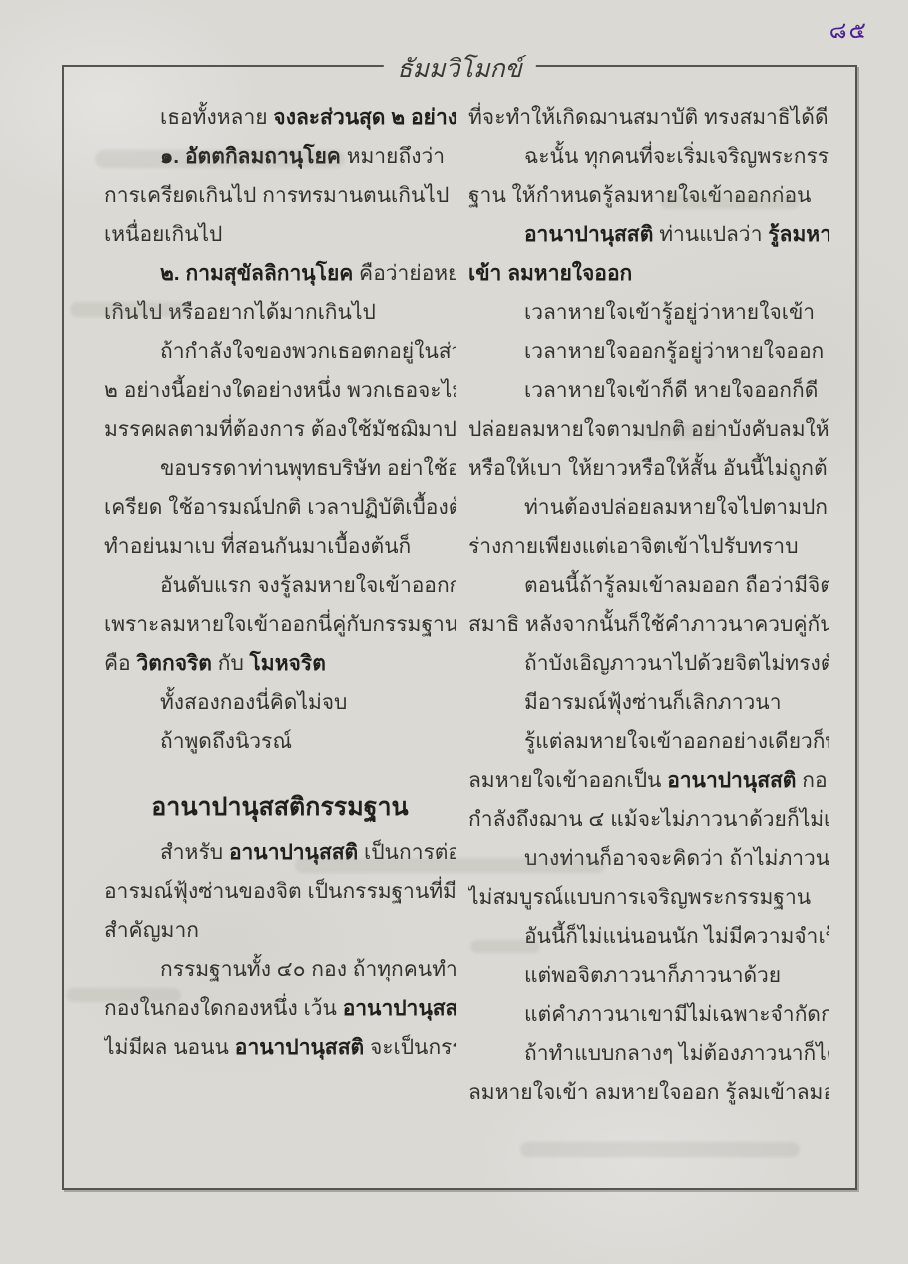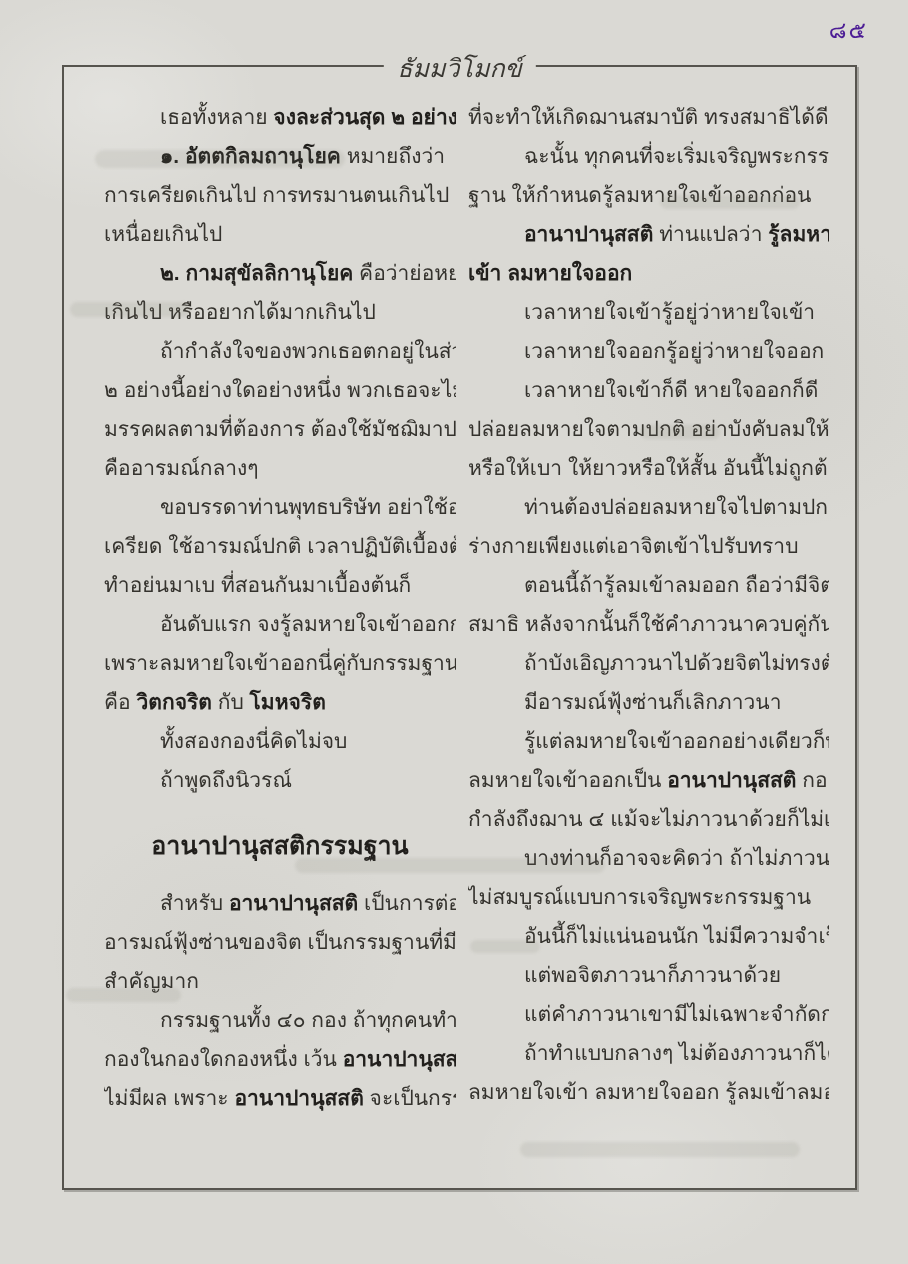--- a/index.html
+++ b/index.html
@@ -39,21 +39,21 @@
   .col-left{width:352px;flex:none;}
   .col-right{flex:1;min-width:0;}
   .line{
     height:39px;line-height:39px;font-size:21px;
     white-space:nowrap;overflow:hidden;
   }
   .line b{font-weight:700;color:#211f1c;}
   .indent{padding-left:56px;}
   .heading{
     text-align:center;font-size:25px;font-weight:700;color:#211f1c;
-    height:44px;line-height:44px;margin-top:24px;margin-bottom:16px;
+    height:44px;line-height:44px;margin-top:24px;margin-bottom:4px;
     padding-left:0;
   }
   .smudge{
     position:absolute;border-radius:9px;
     background:rgba(122,120,112,.13);filter:blur(1.5px);
     pointer-events:none;
   }
 </style>
 </head>
 <body>
@@ -66,36 +66,35 @@
     <div class="col col-left" id="col-left">
         <div class="line indent"><span>เธอทั้งหลาย </span><b>จงละส่วนสุด ๒ อย่าง</b></div>
         <div class="line indent"><b>๑. อัตตกิลมถานุโยค</b><span> หมายถึงว่า</span></div>
         <div class="line"><span>การเครียดเกินไป การทรมานตนเกินไป การ</span></div>
         <div class="line"><span>เหนื่อยเกินไป</span></div>
         <div class="line indent"><b>๒. กามสุขัลลิกานุโยค</b><span> คือว่าย่อหย่อน</span></div>
         <div class="line"><span>เกินไป หรืออยากได้มากเกินไป</span></div>
         <div class="line indent"><span>ถ้ากำลังใจของพวกเธอตกอยู่ในส่วนสุด</span></div>
         <div class="line"><span>๒ อย่างนี้อย่างใดอย่างหนึ่ง พวกเธอจะไม่ได้</span></div>
         <div class="line"><span>มรรคผลตามที่ต้องการ ต้องใช้มัชฌิมาปฏิปทา</span></div>
-        <div class="line"><span>คืออารมณ์กลางๆ</span></div>
         <div class="line indent"><span>ขอบรรดาท่านพุทธบริษัท อย่าใช้อารมณ์</span></div>
         <div class="line"><span>เครียด ใช้อารมณ์ปกติ เวลาปฏิบัติเบื้องต้นเขา</span></div>
         <div class="line"><span>ทำอย่นมาเบ ที่สอนกันมาเบื้องต้นก็</span></div>
         <div class="line indent"><span>อันดับแรก จงรู้ลมหายใจเข้าออกก่อน</span></div>
         <div class="line"><span>เพราะลมหายใจเข้าออกนี่คู่กับกรรมฐาน ๒ กอง</span></div>
         <div class="line"><span>คือ </span><b>วิตกจริต</b><span> กับ </span><b>โมหจริต</b></div>
         <div class="line indent"><span>ทั้งสองกองนี่คิดไม่จบ</span></div>
         <div class="line indent"><span>ถ้าพูดถึงนิวรณ์</span></div>
         <div class="line heading"><b>อานาปานุสสติกรรมฐาน</b></div>
         <div class="line indent"><span>สำหรับ </span><b>อานาปานุสสติ</b><span> เป็นการต่อสู้กับ</span></div>
         <div class="line"><span>อารมณ์ฟุ้งซ่านของจิต เป็นกรรมฐานที่มีความ</span></div>
         <div class="line"><span>สำคัญมาก</span></div>
         <div class="line indent"><span>กรรมฐานทั้ง ๔๐ กอง ถ้าทุกคนทำ ๓๙</span></div>
         <div class="line"><span>กองในกองใดกองหนึ่ง เว้น </span><b>อานาปานุสสติ</b></div>
-        <div class="line"><span>ไม่มีผล เพราะ </span><b>อานาปานุสสติ</b><span> จะเป็นกรรมฐาน</span></div>
+        <div class="line"><span>ไม่มีผล นอนน </span><b>อานาปานุสสติ</b><span> จะเป็นกรรมฐาน</span></div>
       </div>
     <div class="col col-right" id="col-right">
         <div class="line"><span>ที่จะทำให้เกิดฌานสมาบัติ ทรงสมาธิได้ดี</span></div>
         <div class="line indent"><span>ฉะนั้น ทุกคนที่จะเริ่มเจริญพระกรรม-</span></div>
         <div class="line"><span>ฐาน ให้กำหนดรู้ลมหายใจเข้าออกก่อน</span></div>
         <div class="line indent"><b>อานาปานุสสติ</b><span> ท่านแปลว่า </span><b>รู้ลมหายใจ</b></div>
         <div class="line"><b>เข้า ลมหายใจออก</b></div>
         <div class="line indent"><span>เวลาหายใจเข้ารู้อยู่ว่าหายใจเข้า</span></div>
         <div class="line indent"><span>เวลาหายใจออกรู้อยู่ว่าหายใจออก</span></div>
         <div class="line indent"><span>เวลาหายใจเข้าก็ดี หายใจออกก็ดี</span></div>

